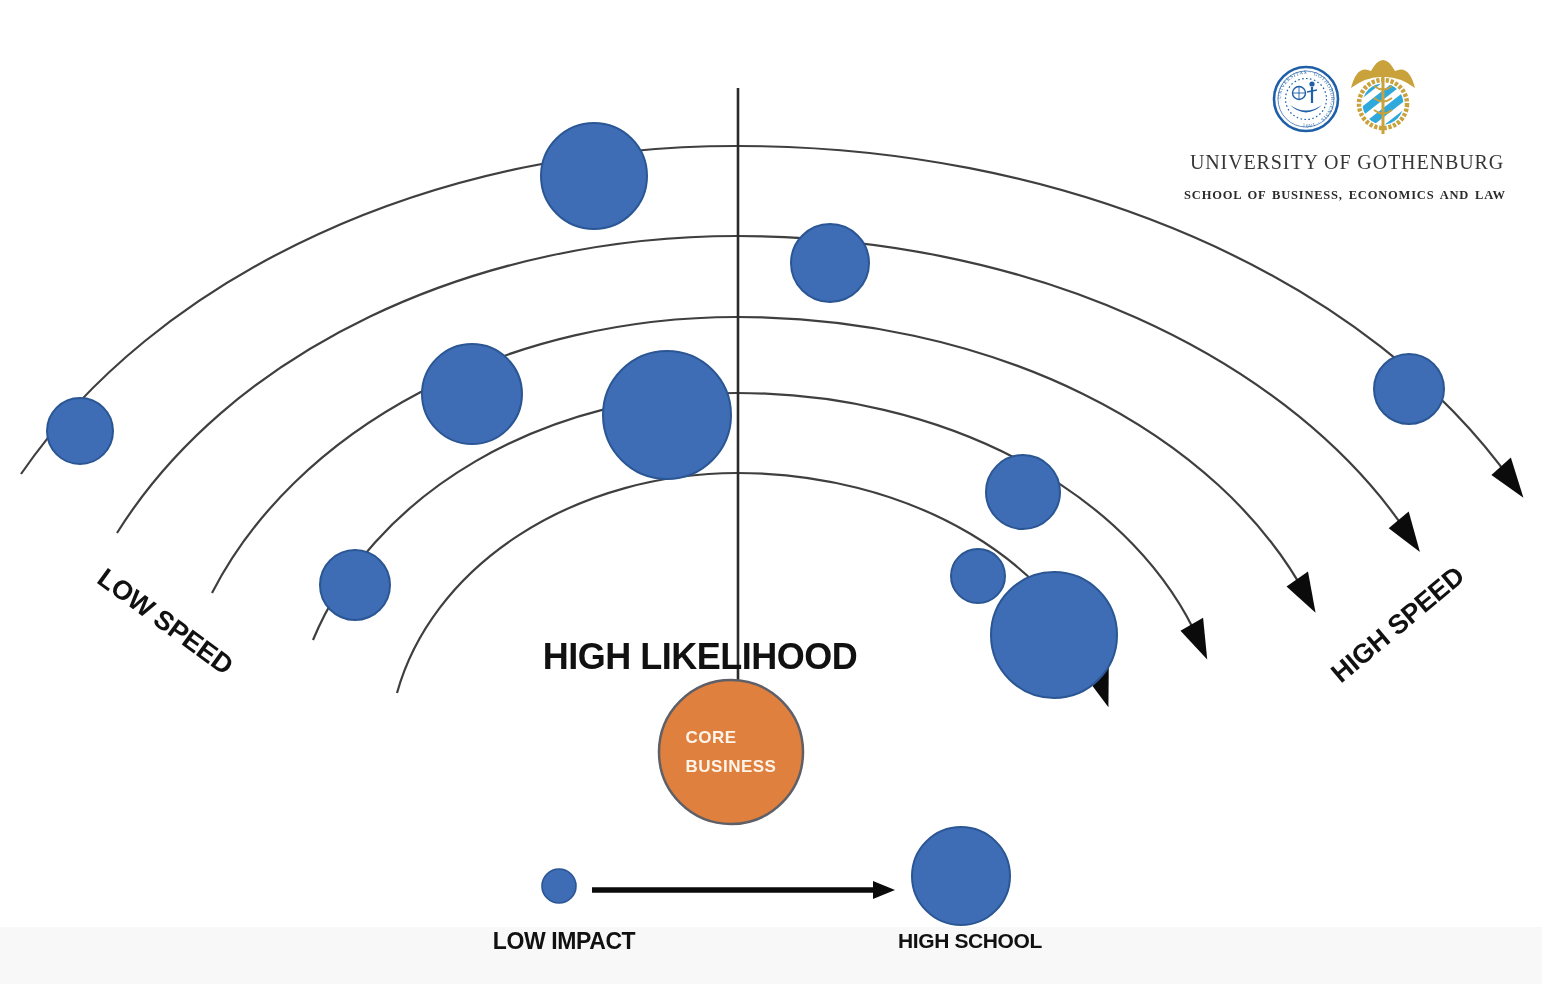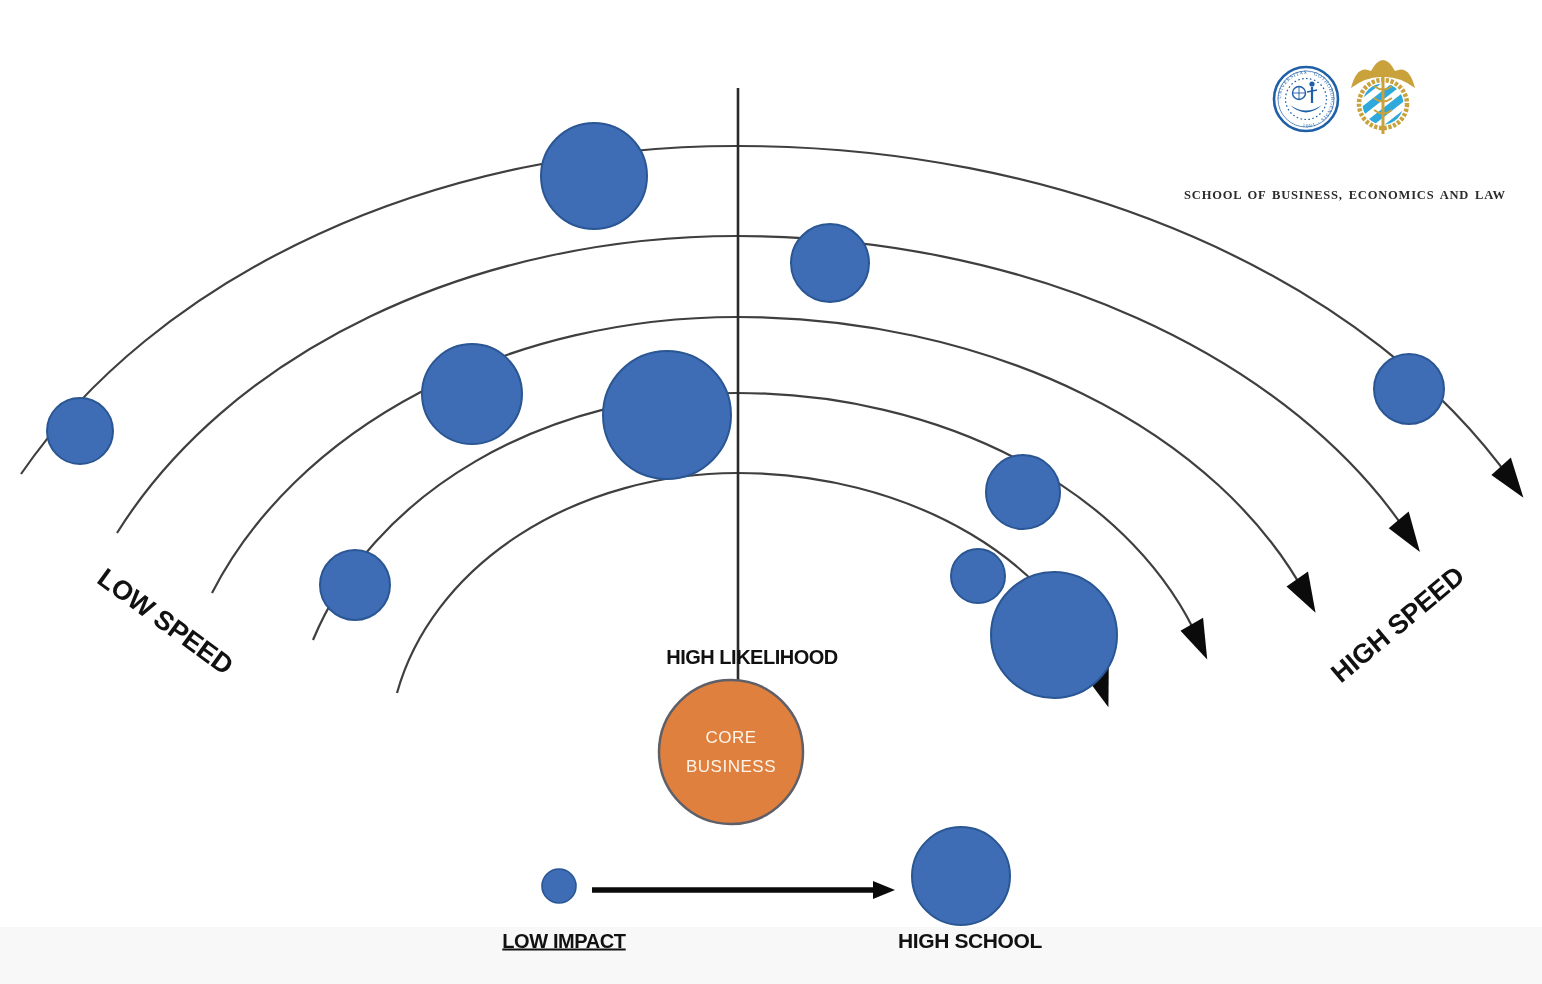--- a/index.html
+++ b/index.html
@@ -5,28 +5,28 @@
   html,body{margin:0;padding:0;background:#ffffff;}
   #stage{
     position:relative;width:1542px;height:984px;background:#ffffff;
     font-family:"Liberation Sans",sans-serif;overflow:hidden;
   }
   #bottom-band{position:absolute;left:0;top:927px;width:1542px;height:57px;background:#f8f8f8;}
   #scene{position:absolute;left:0;top:0;}
   .lbl{position:absolute;font-weight:700;color:#111;white-space:nowrap;}
   .lbl-center{transform:translate(-50%,-50%);}
   #lbl-low-likelihood{left:740px;top:71px;font-size:29px;letter-spacing:-0.5px;}
-  #lbl-high-likelihood{left:752px;top:657px;font-size:20px;letter-spacing:-0.5px;}
+  #lbl-high-likelihood{left:700px;top:657px;font-size:36px;letter-spacing:-0.5px;}
   #lbl-low-speed{left:165px;top:622px;font-size:27px;letter-spacing:-0.3px;transform:translate(-50%,-50%) rotate(36deg);}
   #lbl-high-speed{left:1398px;top:625px;font-size:27px;letter-spacing:-0.3px;transform:translate(-50%,-50%) rotate(-40deg);}
-  #lbl-low-impact{left:564px;top:941px;font-size:20px;letter-spacing:-0.4px;text-decoration:underline;}
+  #lbl-low-impact{left:564px;top:941px;font-size:23px;letter-spacing:-0.4px;}
   #lbl-high-impact{left:970px;top:941px;font-size:21px;letter-spacing:-0.4px;}
   #core-label{
     position:absolute;left:731px;top:752px;transform:translate(-50%,-50%);
-    text-align:center;color:#FDF4EA;font-weight:400;font-size:17px;
+    text-align:left;color:#FDF4EA;font-weight:700;font-size:17px;
     line-height:29px;letter-spacing:0.5px;
   }
   #logo-title{
     position:absolute;left:1347px;top:162px;transform:translate(-50%,-50%);
     font-family:"Liberation Serif",serif;font-weight:400;font-size:20px;
     color:#363636;letter-spacing:0.9px;white-space:nowrap;
   }
   #logo-sub{
     position:absolute;left:1345px;top:179px;transform:translate(-50%,-50%);
     font-family:"Liberation Serif",serif;font-weight:700;font-size:12.5px;
@@ -127,14 +127,15 @@
   <div class="lbl" id="lbl-low-speed">LOW SPEED</div>
   <div class="lbl" id="lbl-high-speed">HIGH SPEED</div>
   <div class="lbl lbl-center" id="lbl-low-impact">LOW IMPACT</div>
   <div class="lbl lbl-center" id="lbl-high-impact">HIGH SCHOOL</div>
 
   <div id="core-label">
     <div>CORE</div>
     <div>BUSINESS</div>
   </div>
 
+  <div id="logo-title">UNIVERSITY OF GOTHENBURG</div>
   <div id="logo-sub">SCHOOL OF BUSINESS, ECONOMICS AND LAW</div>
 </div>
 
 </body></html>

